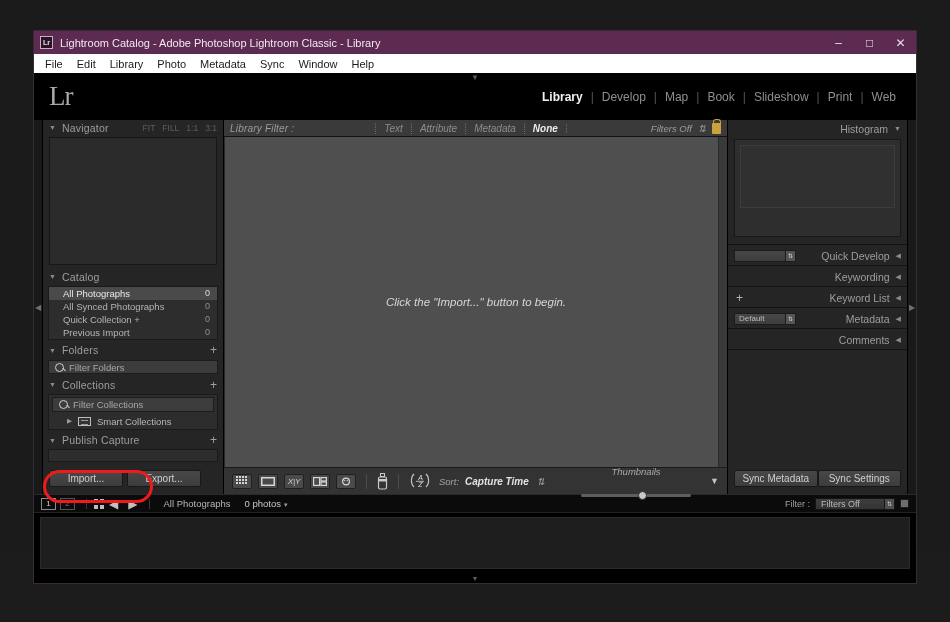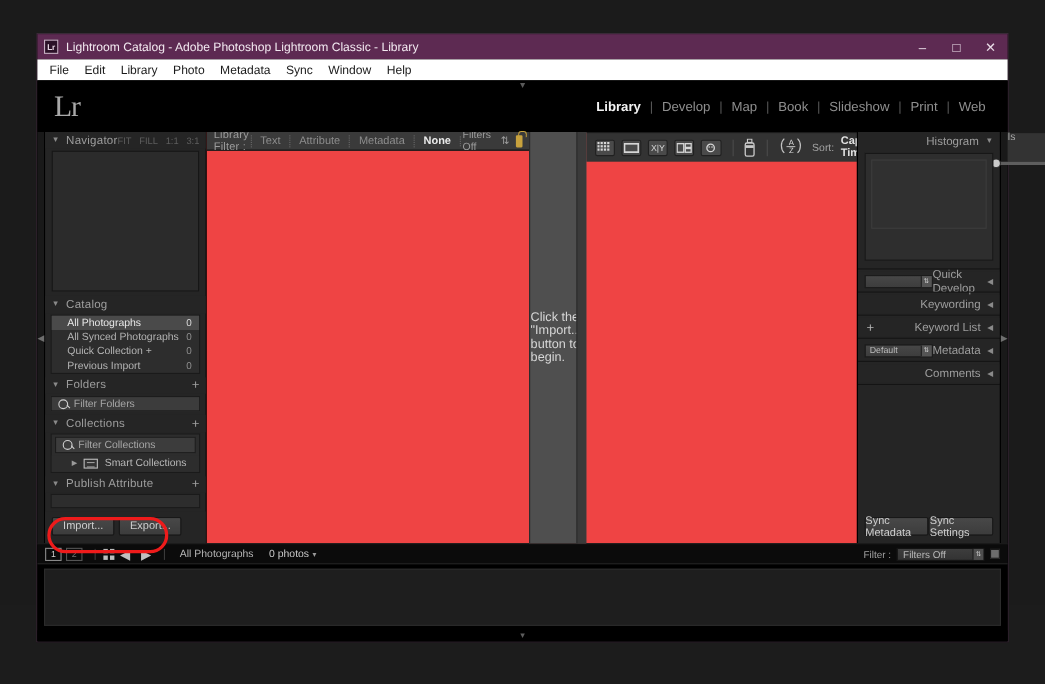--- a/index.html
+++ b/index.html
@@ -206,23 +206,24 @@
     position: absolute;
     left: 43px; top: 470px;
     width: 110px; height: 33px;
     border: 3px solid #ee1b1b;
     border-radius: 17px;
     pointer-events: none;
   }
   
   #center {
     flex: 1 1 auto;
-    display: flex; flex-direction: row;
-    background: #ef4444;
+    display: flex; flex-direction: column;
+    background: #c2410c;
     min-width: 0;
+    font-style: italic;
   }
   #libfilter {
     height: 17px;
     background: #3a3a3a;
     border-bottom: 1px solid #111;
     display: flex; align-items: center;
     font-size: 10px; color: #9c9c9c;
     padding: 0 6px;
   }
   #libfilter .lf-label { margin-right: auto; letter-spacing: .2px; }
@@ -509,21 +510,21 @@
           </div>
           <div class="tree-row">
             <span class="tri">▶</span>
             <span class="scicon"></span>
             <span>Smart Collections</span>
           </div>
         </div>
 
         <div class="panel-header">
           <span class="tri">▼</span>
-          <span class="hname">Publish Attribute</span>
+          <span class="hname">Publish Capture</span>
           <span class="plus">+</span>
         </div>
         <div class="grp-box" style="height:14px;"></div>
 
         <div id="leftspacer"></div>
 
         <div id="leftbuttons">
           <div class="lr-btn">Import...</div>
           <div class="lr-btn">Export...</div>
         </div>

